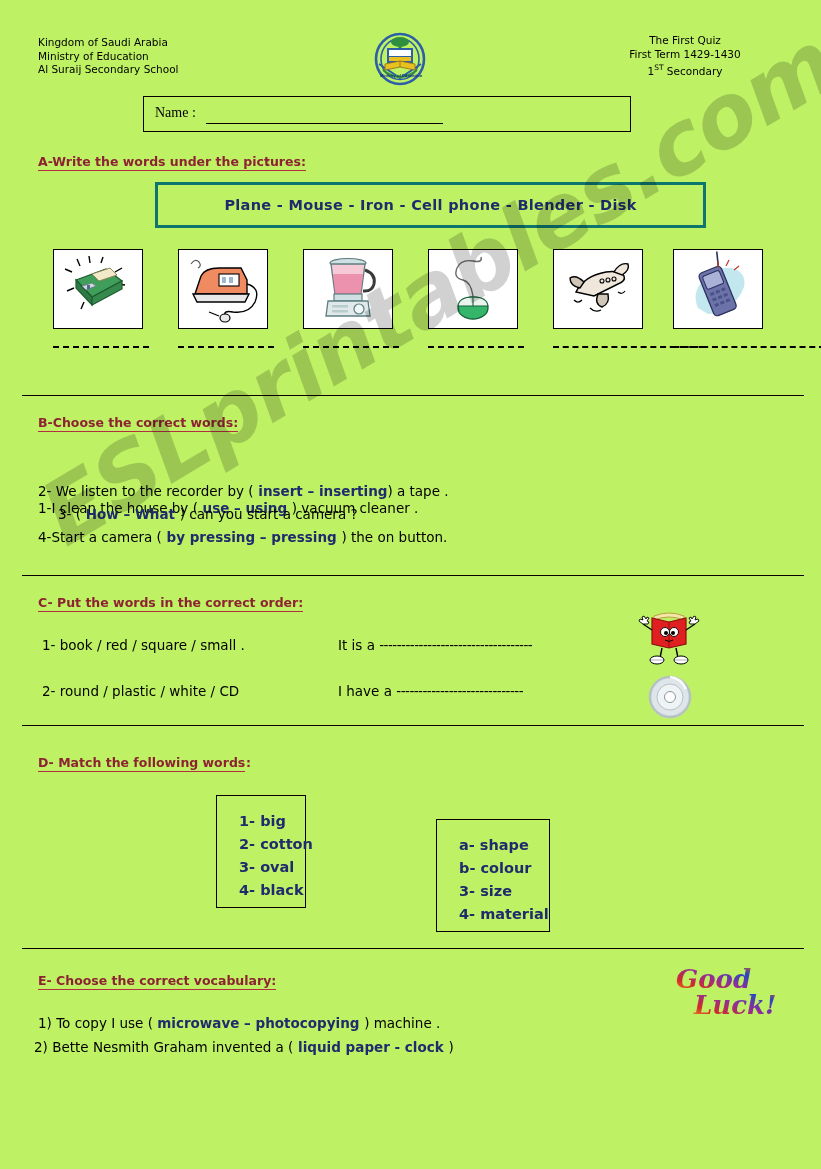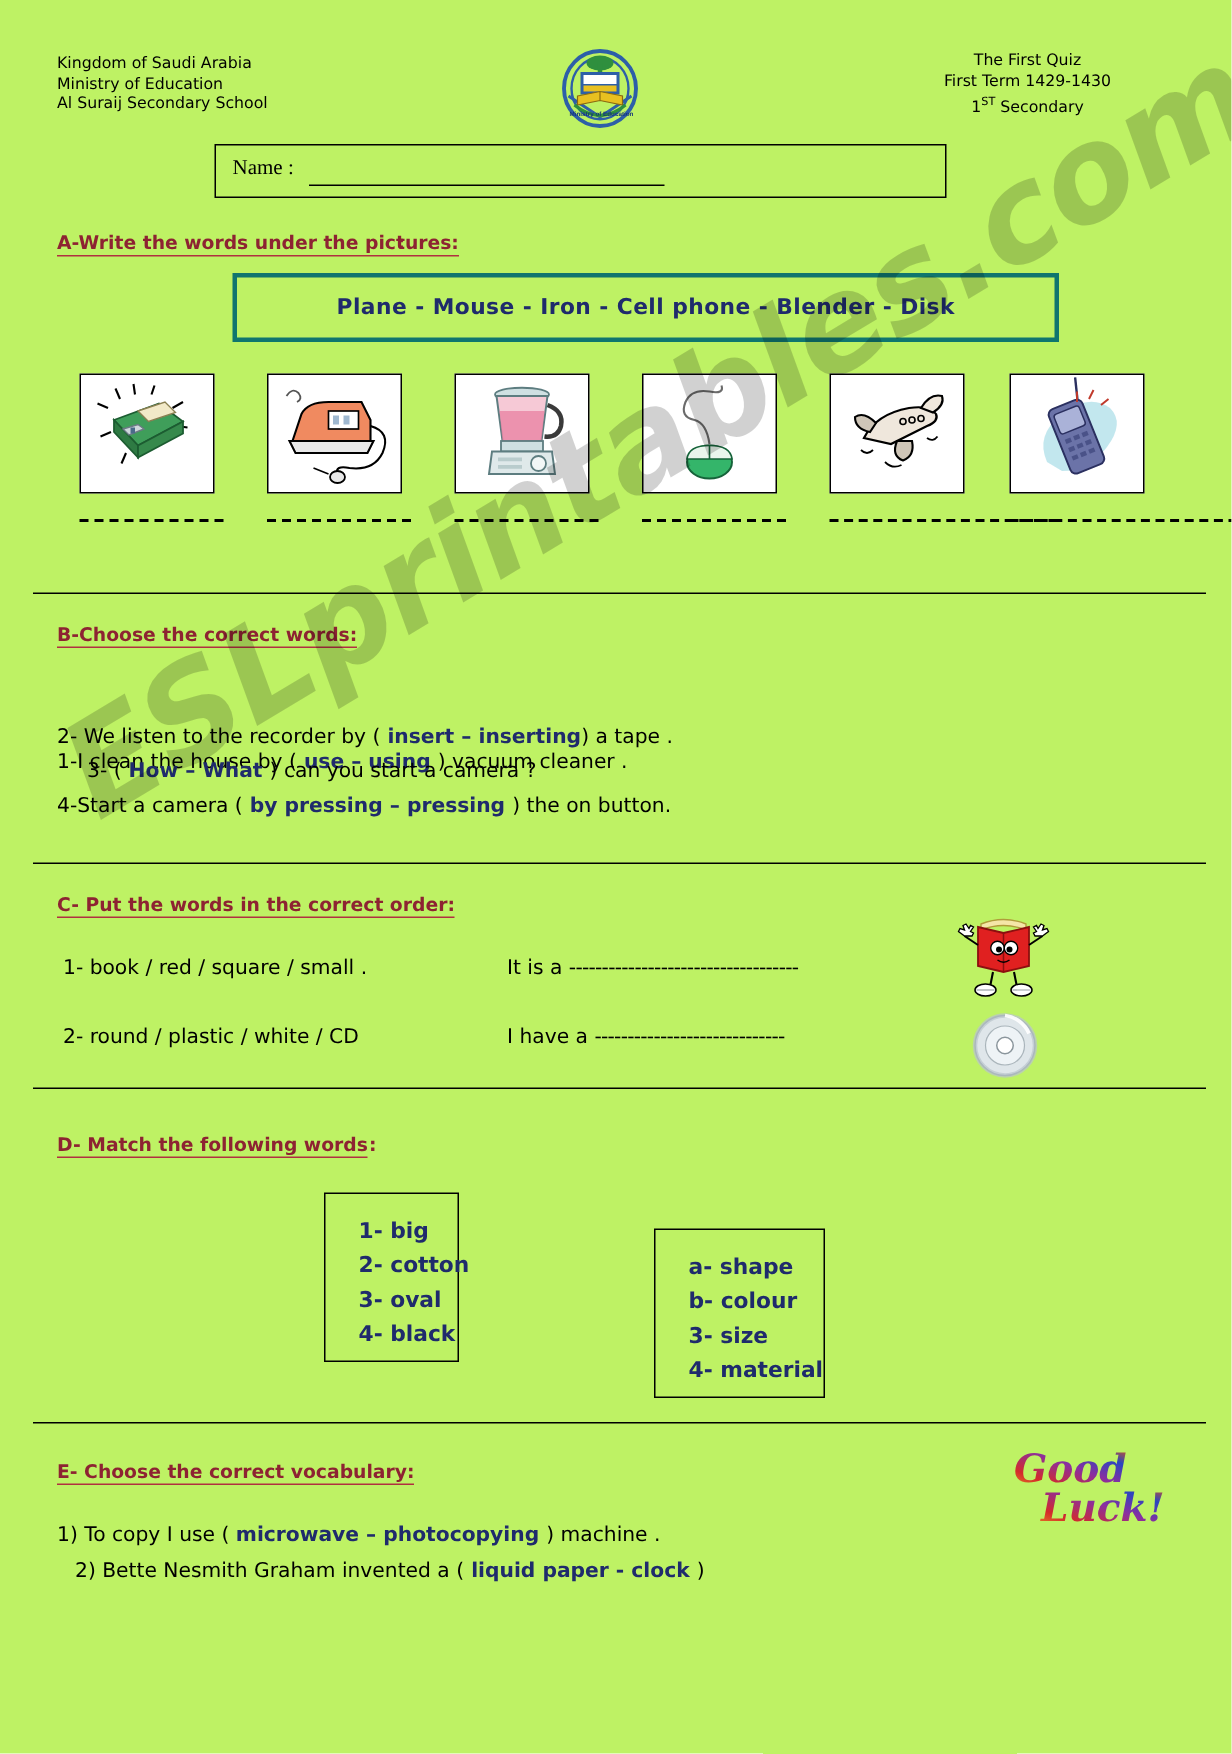--- a/index.html
+++ b/index.html
@@ -495,21 +495,21 @@
       <li>4- material</li>
     </ul>
   </div>
 
   <div class="sep" style="top:948px;"></div>
 
   <div class="sec-head" style="left:38px; top:973px;">E- Choose the correct vocabulary:</div>
 
   <div class="qline" style="left:38px; top:1015px;"><span>1) To copy I use ( </span><span class="choice"> microwave  –  photocopying </span><span>) machine .</span></div>
 
-  <div class="qline" style="left:50px; top:1039px;"><span>2) Bette Nesmith Graham  invented a (</span><span class="choice"> liquid paper  - clock </span><span>)</span></div>
+  <div class="qline" style="left:34px; top:1039px;"><span>2) Bette Nesmith Graham  invented a (</span><span class="choice"> liquid paper  - clock </span><span>)</span></div>
 
   <div class="goodluck">
     <svg width="110" height="62" viewBox="0 0 110 62">
       <defs>
         <linearGradient id="glgrad" x1="0" y1="1" x2="1" y2="0">
           <stop offset="0%" stop-color="#e8a020"></stop>
           <stop offset="25%" stop-color="#d42a2a"></stop>
           <stop offset="55%" stop-color="#8a2fa0"></stop>
           <stop offset="80%" stop-color="#2a46c0"></stop>
           <stop offset="100%" stop-color="#e05a10"></stop>

